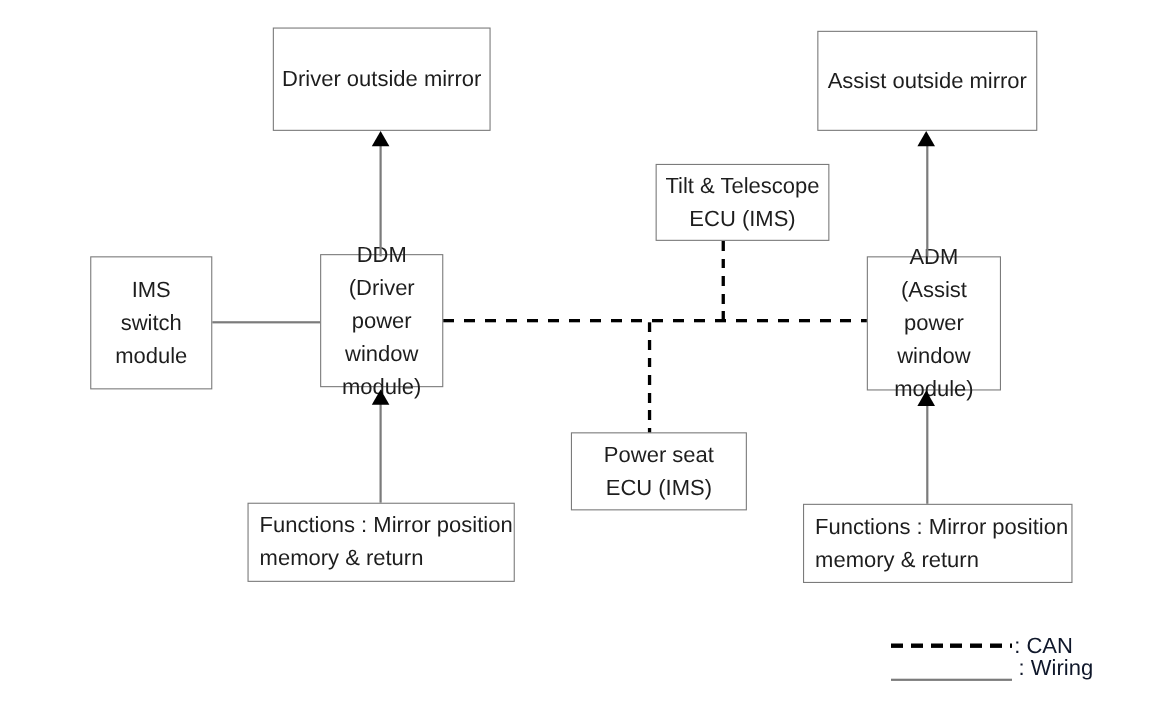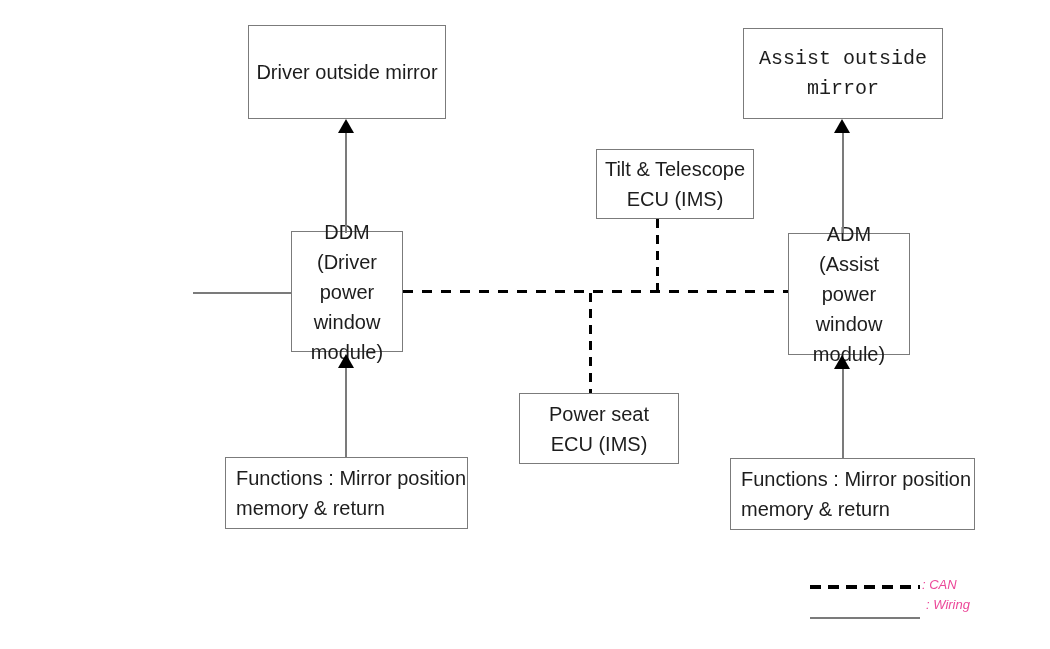--- a/index.html
+++ b/index.html
@@ -29,21 +29,21 @@
     color: #1d1d1d;
     white-space: pre-line;
   }
   .box.left-text {
     justify-content: flex-start;
     text-align: left;
     padding-left: 10px;
   }
   
   #box-driver-mirror   { left: 248px; top: 25px;  width: 198px; height: 94px; }
-  #box-assist-mirror   { left: 743px; top: 28px;  width: 200px; height: 91px; font-family: Liberation Mono, monospace; }
+  #box-assist-mirror   { left: 743px; top: 28px;  width: 200px; height: 91px; }
   #box-tilt-telescope  { left: 596px; top: 149px; width: 158px; height: 70px; }
   #box-ims-switch      { left: 82px;  top: 233px; width: 111px; height: 121px; }
   #box-ddm             { left: 291px; top: 231px; width: 112px; height: 121px; }
   #box-adm             { left: 788px; top: 233px; width: 122px; height: 122px; }
   #box-power-seat      { left: 519px; top: 393px; width: 160px; height: 71px; }
   #box-functions-left  { left: 225px; top: 457px; width: 243px; height: 72px; }
   #box-functions-right { left: 730px; top: 458px; width: 245px; height: 72px; }
 
   
   .vline { position: absolute; width: 2px; background: #7b7b7b; }
@@ -72,24 +72,23 @@
   #arrow-ddm            { left: 338px; top: 354px; }
   #conn-func-adm        { left: 842px; top: 367px; height: 91px; }
   #arrow-adm            { left: 834px; top: 355px; }
   #can-bus              { left: 403px; top: 290px; width: 385px; }
   #can-tilt             { left: 656px; top: 219px; height: 71px; }
   #can-power-seat       { left: 589px; top: 293px; height: 100px; }
 
   
   .legend-label {
     position: absolute;
-    font-size: 13px;
-    color: #ec4899;
+    font-size: 20px;
+    color: #0f172a;
     white-space: nowrap;
-    font-style: italic;
   }
   #legend-can-line {
     left: 810px; top: 585px; width: 110px; height: 4px;
     background: repeating-linear-gradient(90deg, #000 0 11px, transparent 11px 18px);
   }
   #legend-can-label    { left: 922px; top: 577px; }
   #legend-wiring-line  { left: 810px; top: 617px; width: 110px; }
   #legend-wiring-label { left: 926px; top: 597px; }
 </style>
 </head>
@@ -97,20 +96,23 @@
 
 <div class="canvas">
 
   <div class="box" id="box-driver-mirror">Driver outside mirror</div>
 
   <div class="box" id="box-assist-mirror">Assist outside mirror</div>
 
   <div class="box" id="box-tilt-telescope">Tilt &amp; Telescope
 ECU (IMS)</div>
 
+  <div class="box" id="box-ims-switch">IMS
+switch
+module</div>
 
   <div class="box" id="box-ddm">DDM
 (Driver power
 window
 module)</div>
 
   <div class="box" id="box-adm">ADM
 (Assist power
 window
 module)</div>

